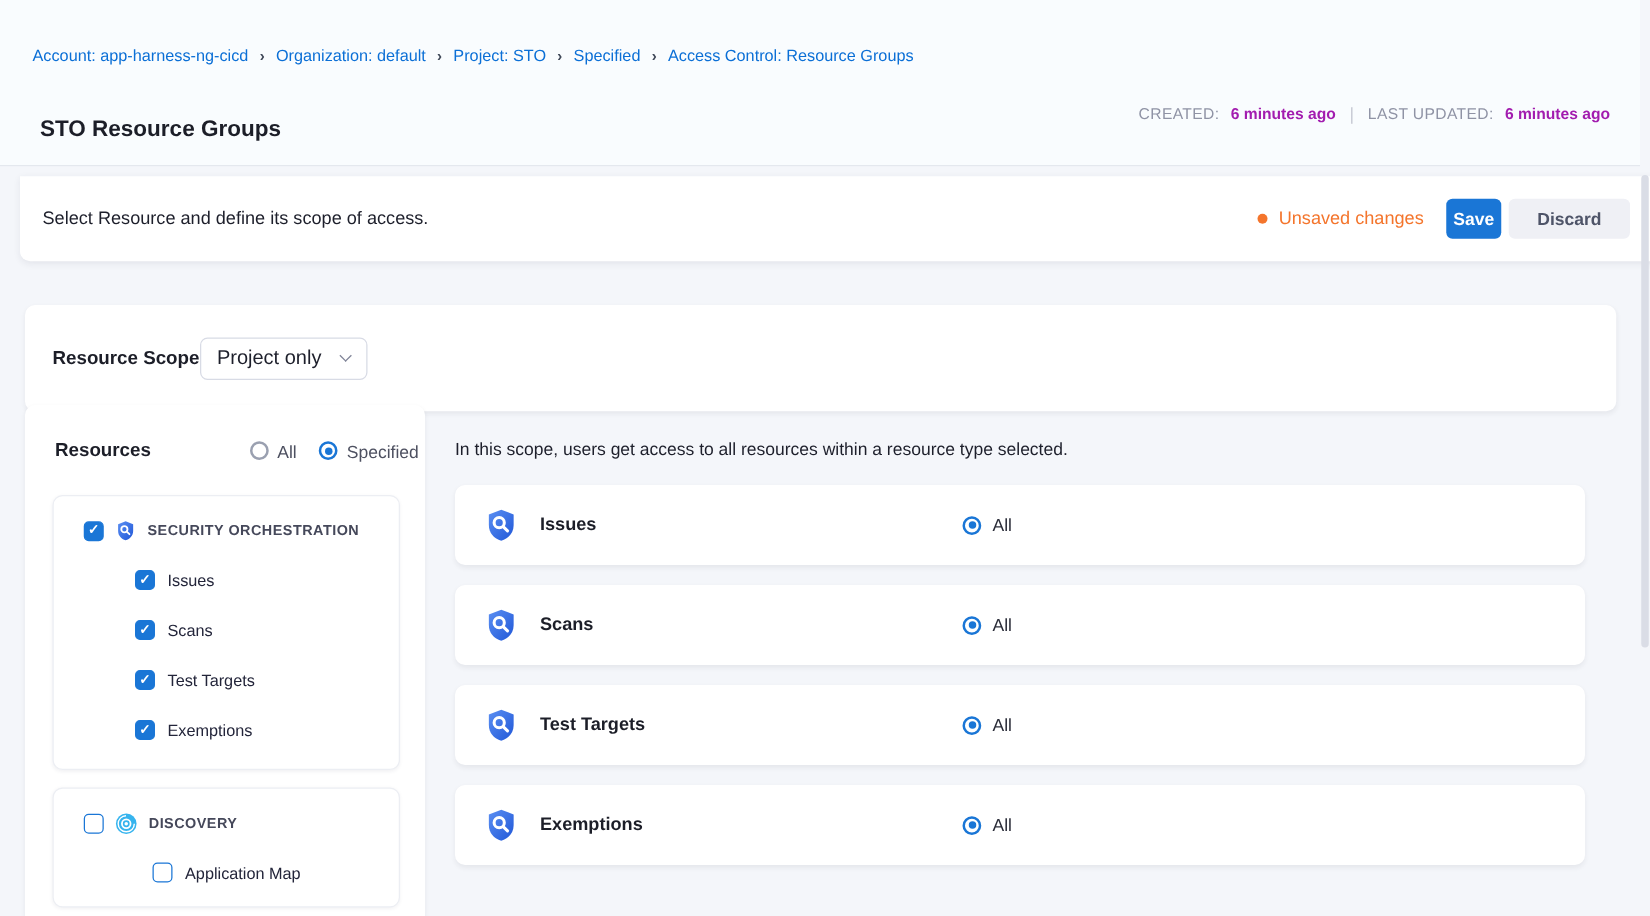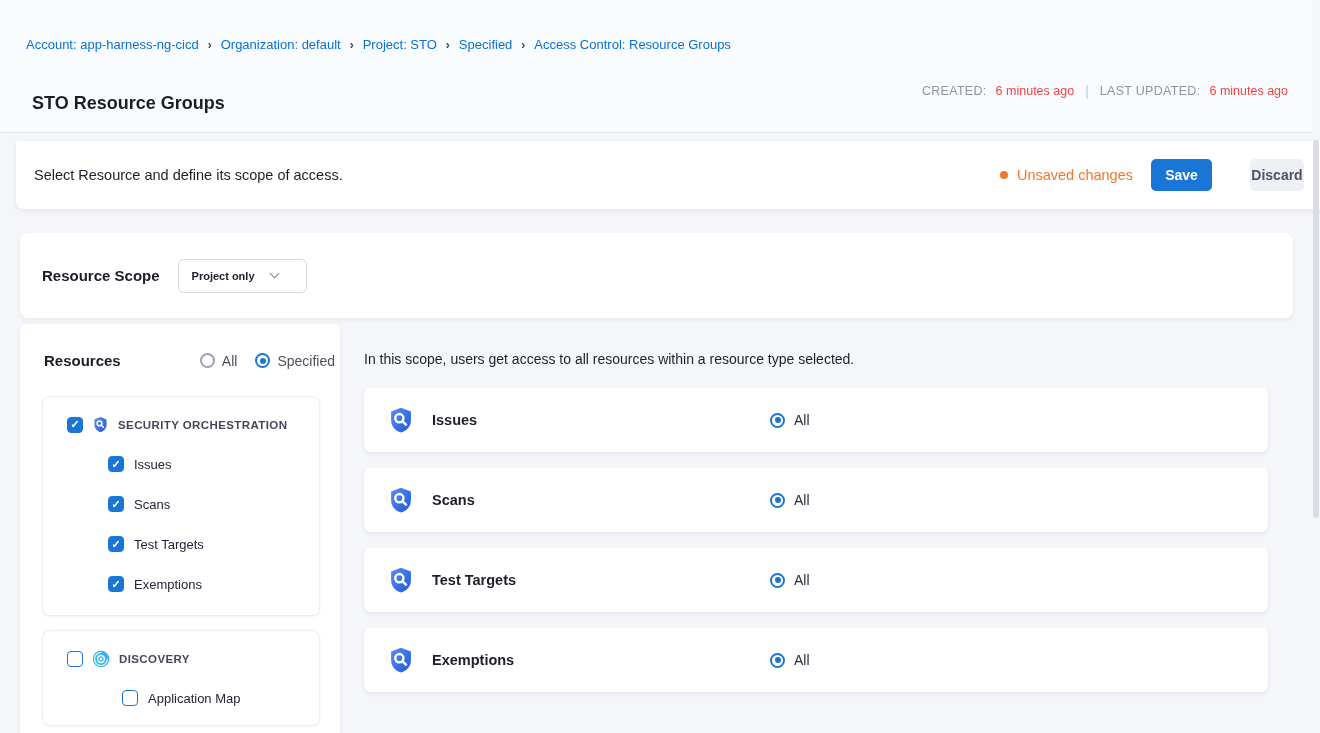--- a/index.html
+++ b/index.html
@@ -27,21 +27,21 @@
   .page-title {
     position:absolute; left:32px; top:75px;
     font-size:18px; font-weight:700; color:#1c1e28;margin-top:18px;
   }
   .header-meta {
     position:absolute; right:24px; top:83px;
     display:flex; align-items:center; gap:9px;
     font-size:12.5px;
   }
   .meta-label { color:#8f93a5; letter-spacing:.3px; }
-  .meta-value { color:#ef4444; font-weight:400; }
+  .meta-value { color:#a21caf; font-weight:700; }
   .meta-divider { color:#c7cad4; font-size:14px; padding:0 2px; }
 
   
   .toolbar {
     position:absolute; top:141px; left:16px; width:1316px; height:68px;
     background:#ffffff; border-radius:0 0 8px 8px;
     box-shadow:0 2px 6px rgba(40,41,61,0.08);
     display:flex; align-items:center; padding:0 28px 0 18px;
   }
   .toolbar-desc { font-size:14.5px; color:#1d1f2b; }
@@ -49,40 +49,40 @@
   .unsaved {
     display:flex; align-items:center; gap:9px;
     color:#f4752c; font-size:14.5px; margin-right:18px;
   }
   .unsaved-dot { width:8px; height:8px; border-radius:50%; background:#f4752c; }
   .btn {
     height:32px; border:none; border-radius:5px; font-family:inherit;
     font-size:14px; font-weight:700; cursor:pointer;
     display:inline-flex; align-items:center; justify-content:center;
   }
-  .btn-save { background:#1a76d6; color:#ffffff; width:61px; margin-right:38px; }
-  .btn-discard { background:#eff0f5; color:#4e5468; width:54px; }
+  .btn-save { background:#1a76d6; color:#ffffff; width:44px; margin-right:6px; }
+  .btn-discard { background:#eff0f5; color:#4e5468; width:97px; }
 
   
   .card {
     background:#ffffff; border-radius:8px;
     box-shadow:0 2px 4px rgba(40,41,61,0.07);
   }
   .scope-card {
-    position:absolute; left:20px; top:233px; width:1273px; height:85px;
-    display:flex; align-items:center; padding-left:22px; gap:18px;
+    position:absolute; left:20px; top:244px; width:1273px; height:85px;
+    display:flex; align-items:center; padding-left:22px; 
   }
   .scope-label { font-size:15px; font-weight:700; color:#1c1e28; }
   .select-box {
     height:34px; min-width:129px; background:#fff;
     border:1px solid #d8dbe5; border-radius:6px;
     display:flex; align-items:center; gap:16px;
     padding:0 13px; cursor:pointer;
   }
-  .select-value { font-size:11px; font-weight:700; color:#1d1f2b; }
+  .select-value { font-size:16px; font-weight:400; color:#1d1f2b; }
   .chevron-down {
     width:7px; height:7px; border-right:1.6px solid #7d8195;
     border-bottom:1.6px solid #7d8195; transform:rotate(45deg);
     margin-top:-4px;
   }
 
   
   .resources-panel {
     position:absolute; left:20px; top:324px; width:320px; height:409px;
     border-radius:8px 8px 0 0;

